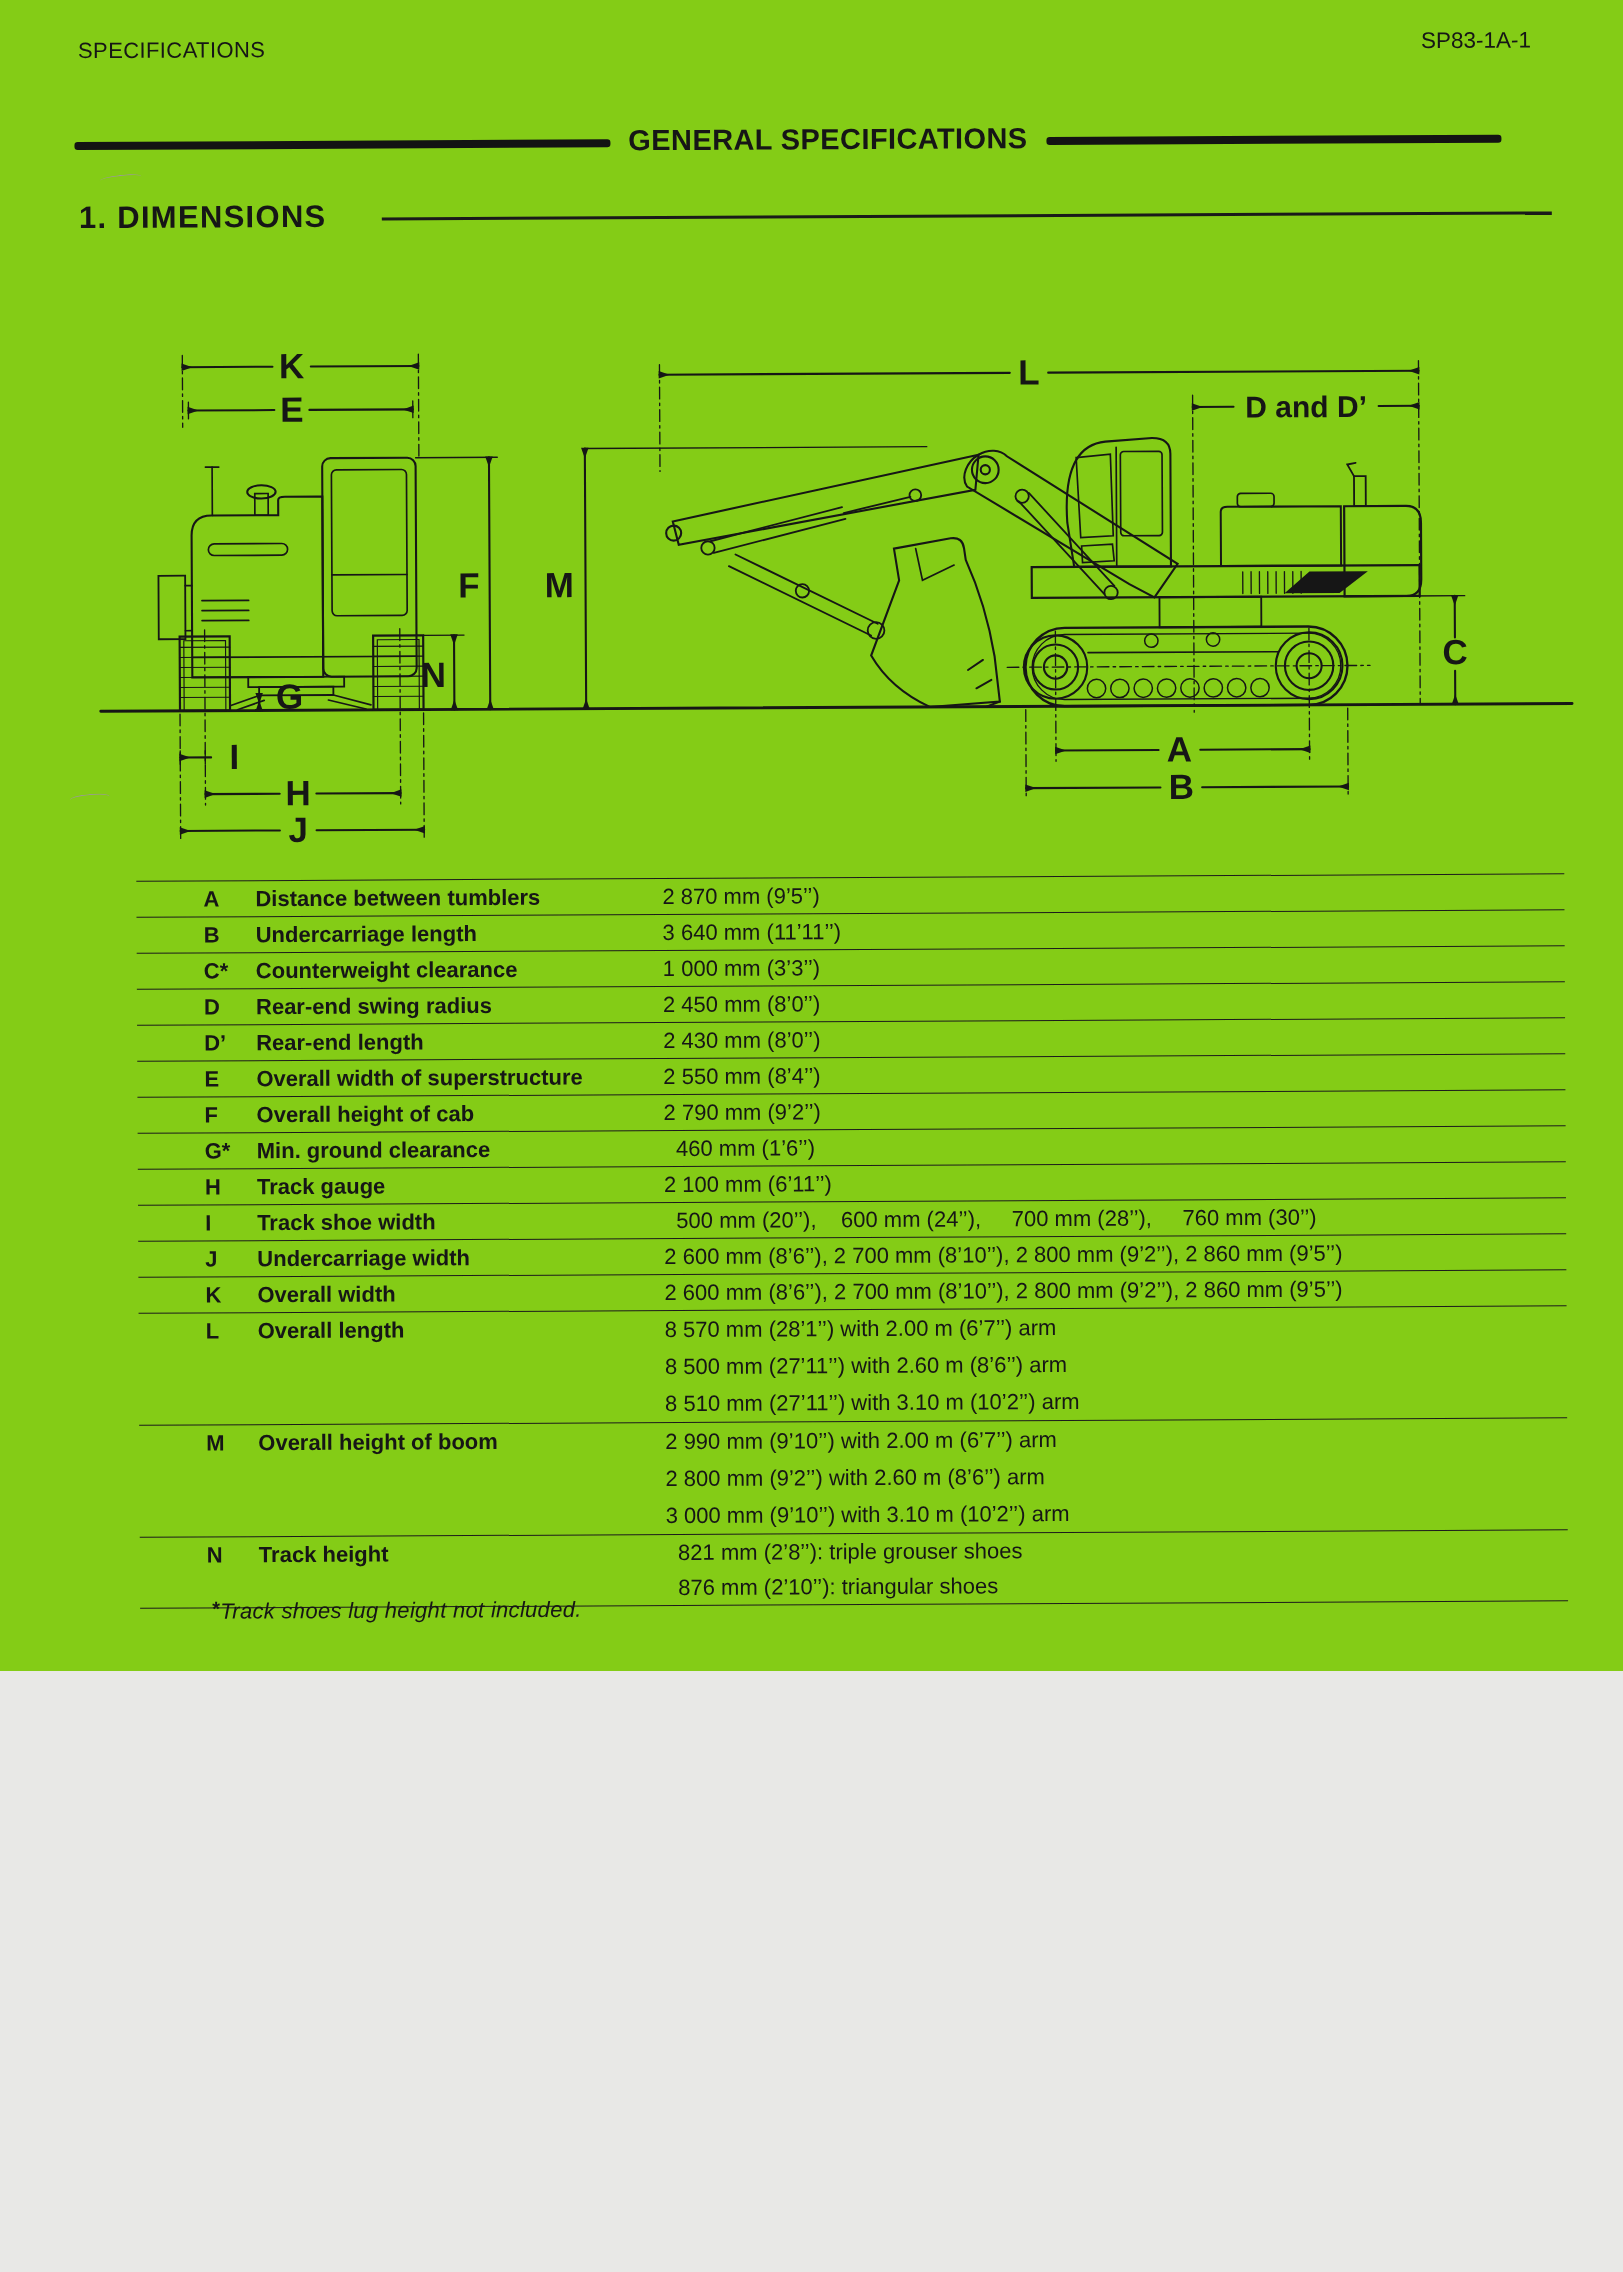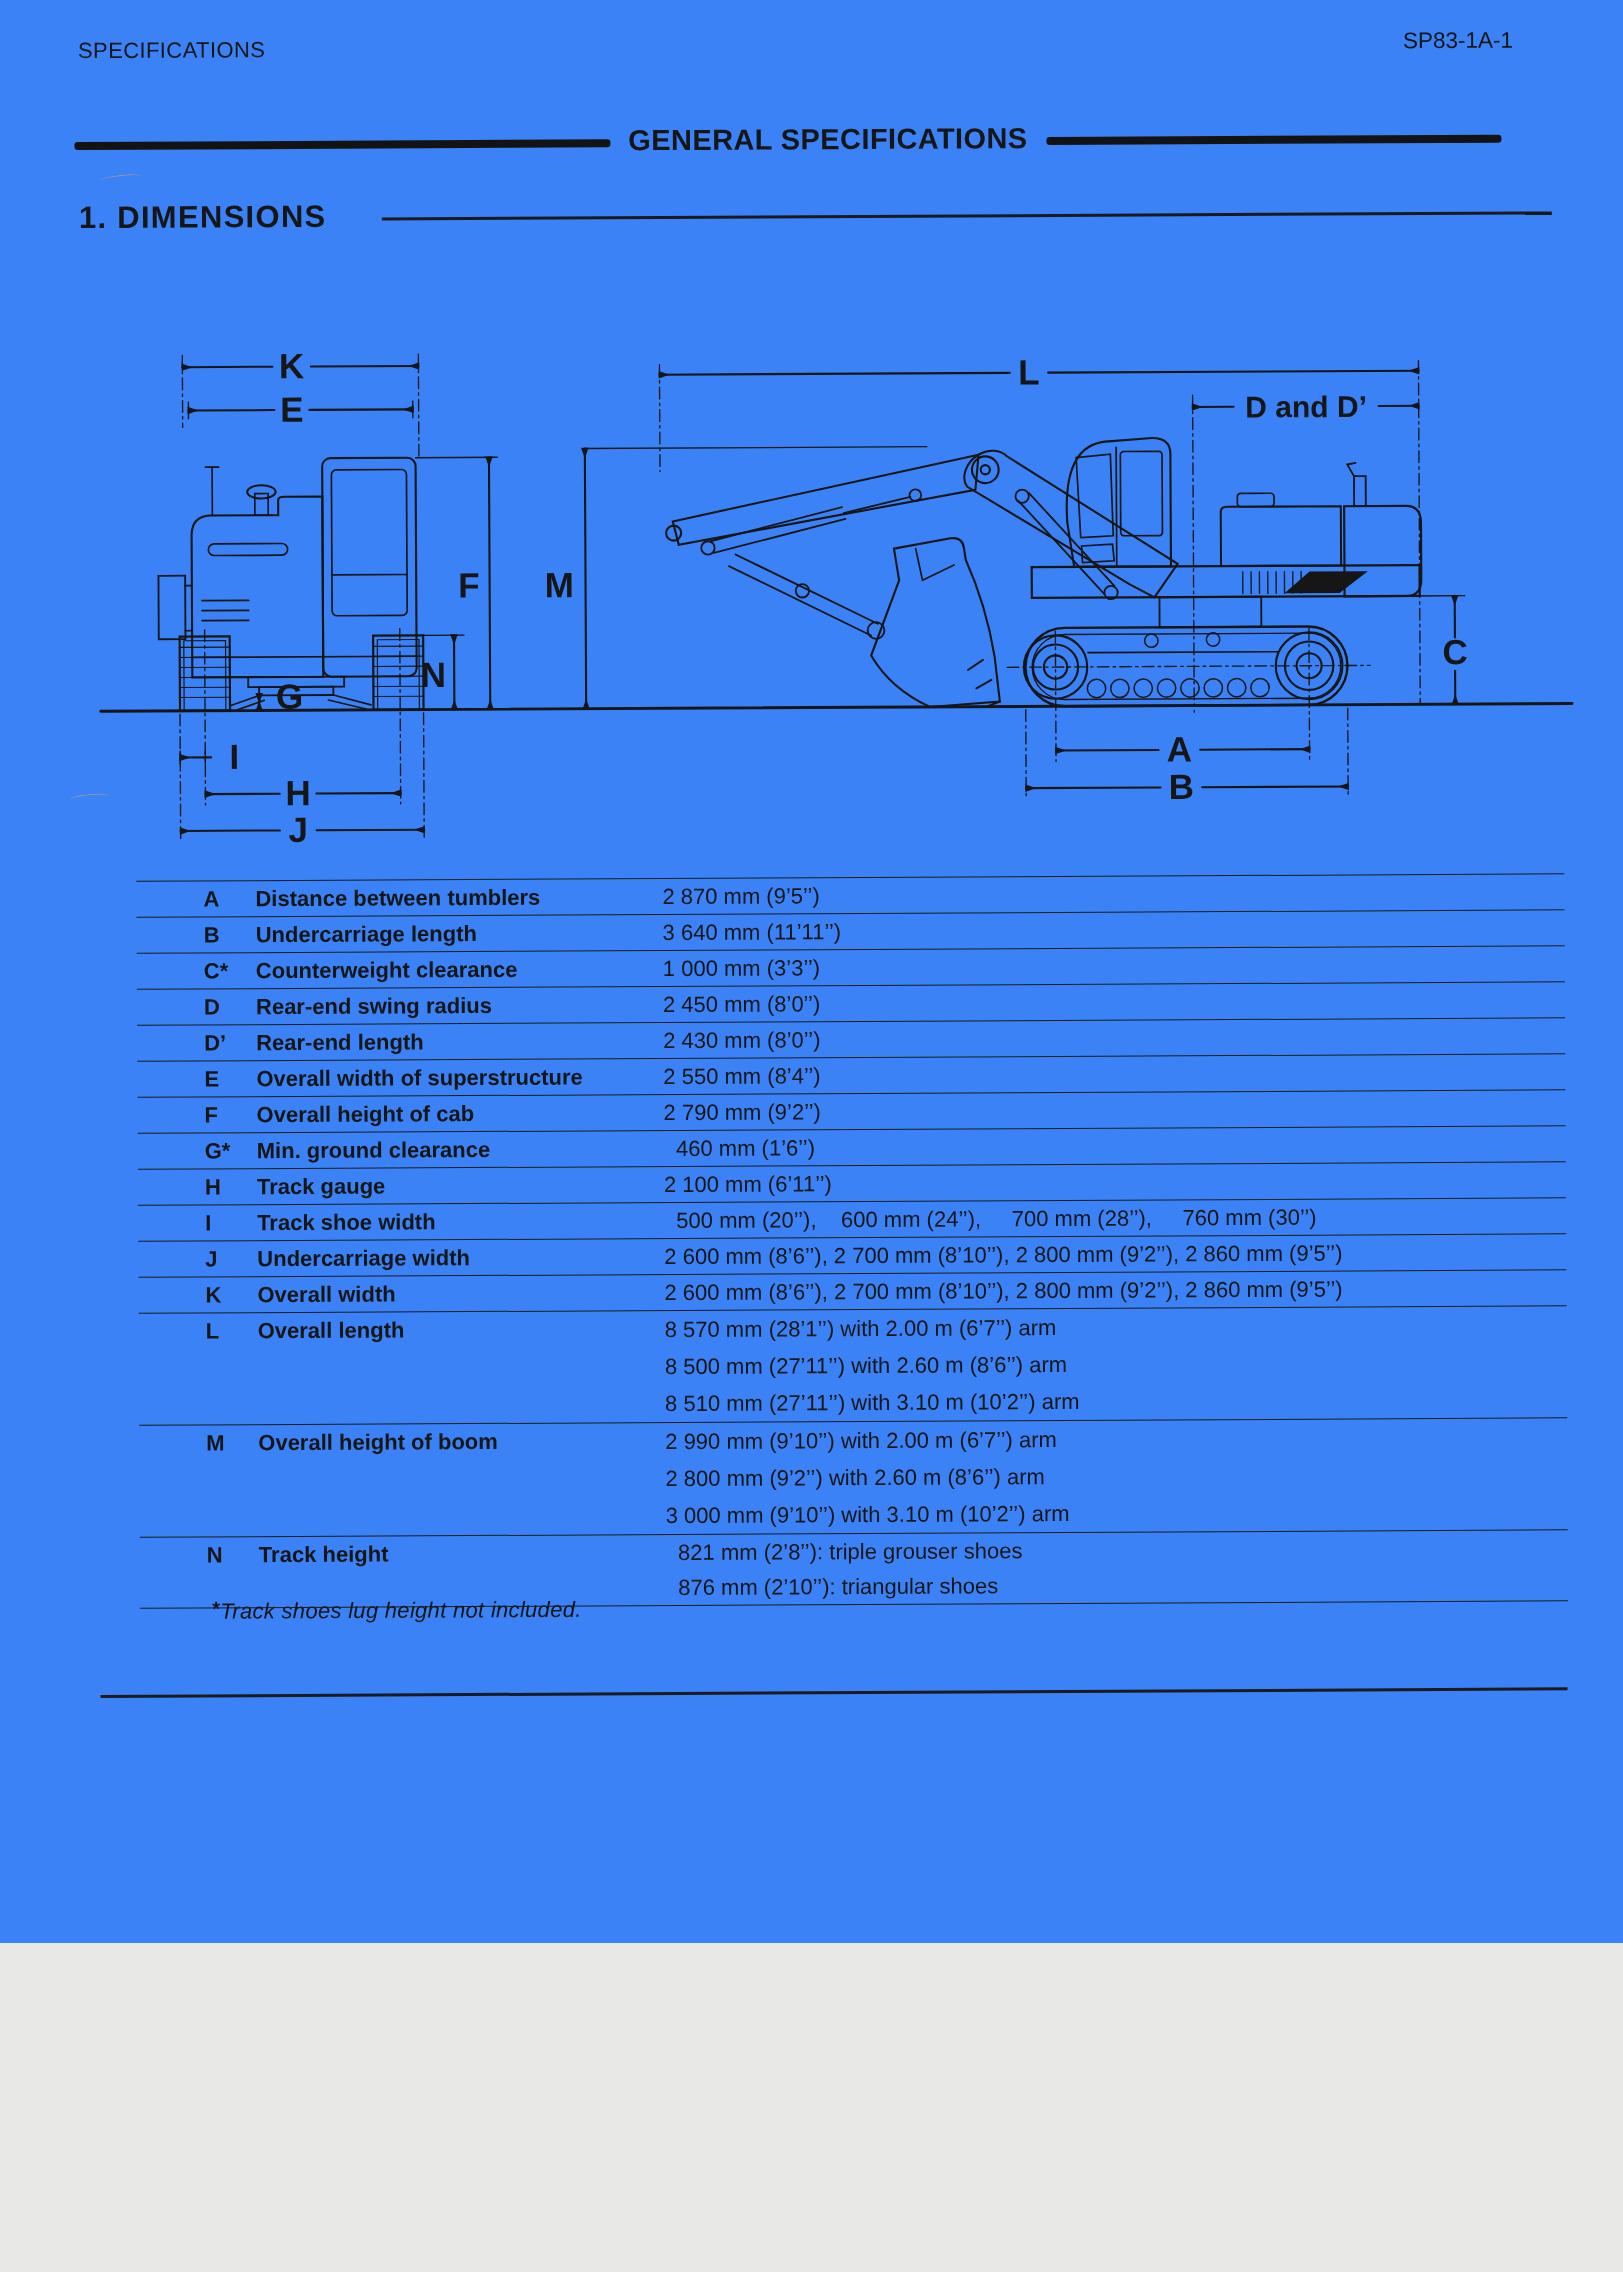--- a/index.html
+++ b/index.html
@@ -1,24 +1,24 @@
 <!DOCTYPE html>
 <html style="font-size:13.3px"><head>
 <meta charset="utf-8">
 <style>
   html,body{margin:0;padding:0;background:#e8e8e6;}
   .page{
-    position:relative; width:1624px; height:1943px;
-    background:#3b82f6; color:#161616; overflow:hidden;
+    position:relative; width:1624px; height:1671px;
+    background:#84cc16; color:#161616; overflow:hidden;
     font-family:"Liberation Sans", sans-serif;
   }
   .tilt{ position:absolute; inset:0; transform:rotate(-0.30deg); transform-origin:100px 250px; }
 
   .hdr-left{ position:absolute; left:79px; top:38px; font-size:22px; letter-spacing:0.4px; font-weight:500; }
-  .hdr-right{ position:absolute; right:110px; top:35px; font-size:22.5px; font-weight:500; }
+  .hdr-right{ position:absolute; right:92px; top:35px; font-size:22.5px; font-weight:500; }
 
   .band-bar{ position:absolute; height:7.5px; background:#131313; border-radius:3.3px; }
   .band-title{
     position:absolute; left:603px; top:127px; width:451px; text-align:center;
     font-size:29px; font-weight:700; letter-spacing:0.4px; white-space:nowrap;
   }
 
   .sec-title{ position:absolute; left:79px; top:200px; font-size:31px; font-weight:700; letter-spacing:1.3px; white-space:nowrap; }
   .sec-rule{ position:absolute; left:382px; top:219px; width:1170px; height:2.5px; background:#1a1a1a; }
 

